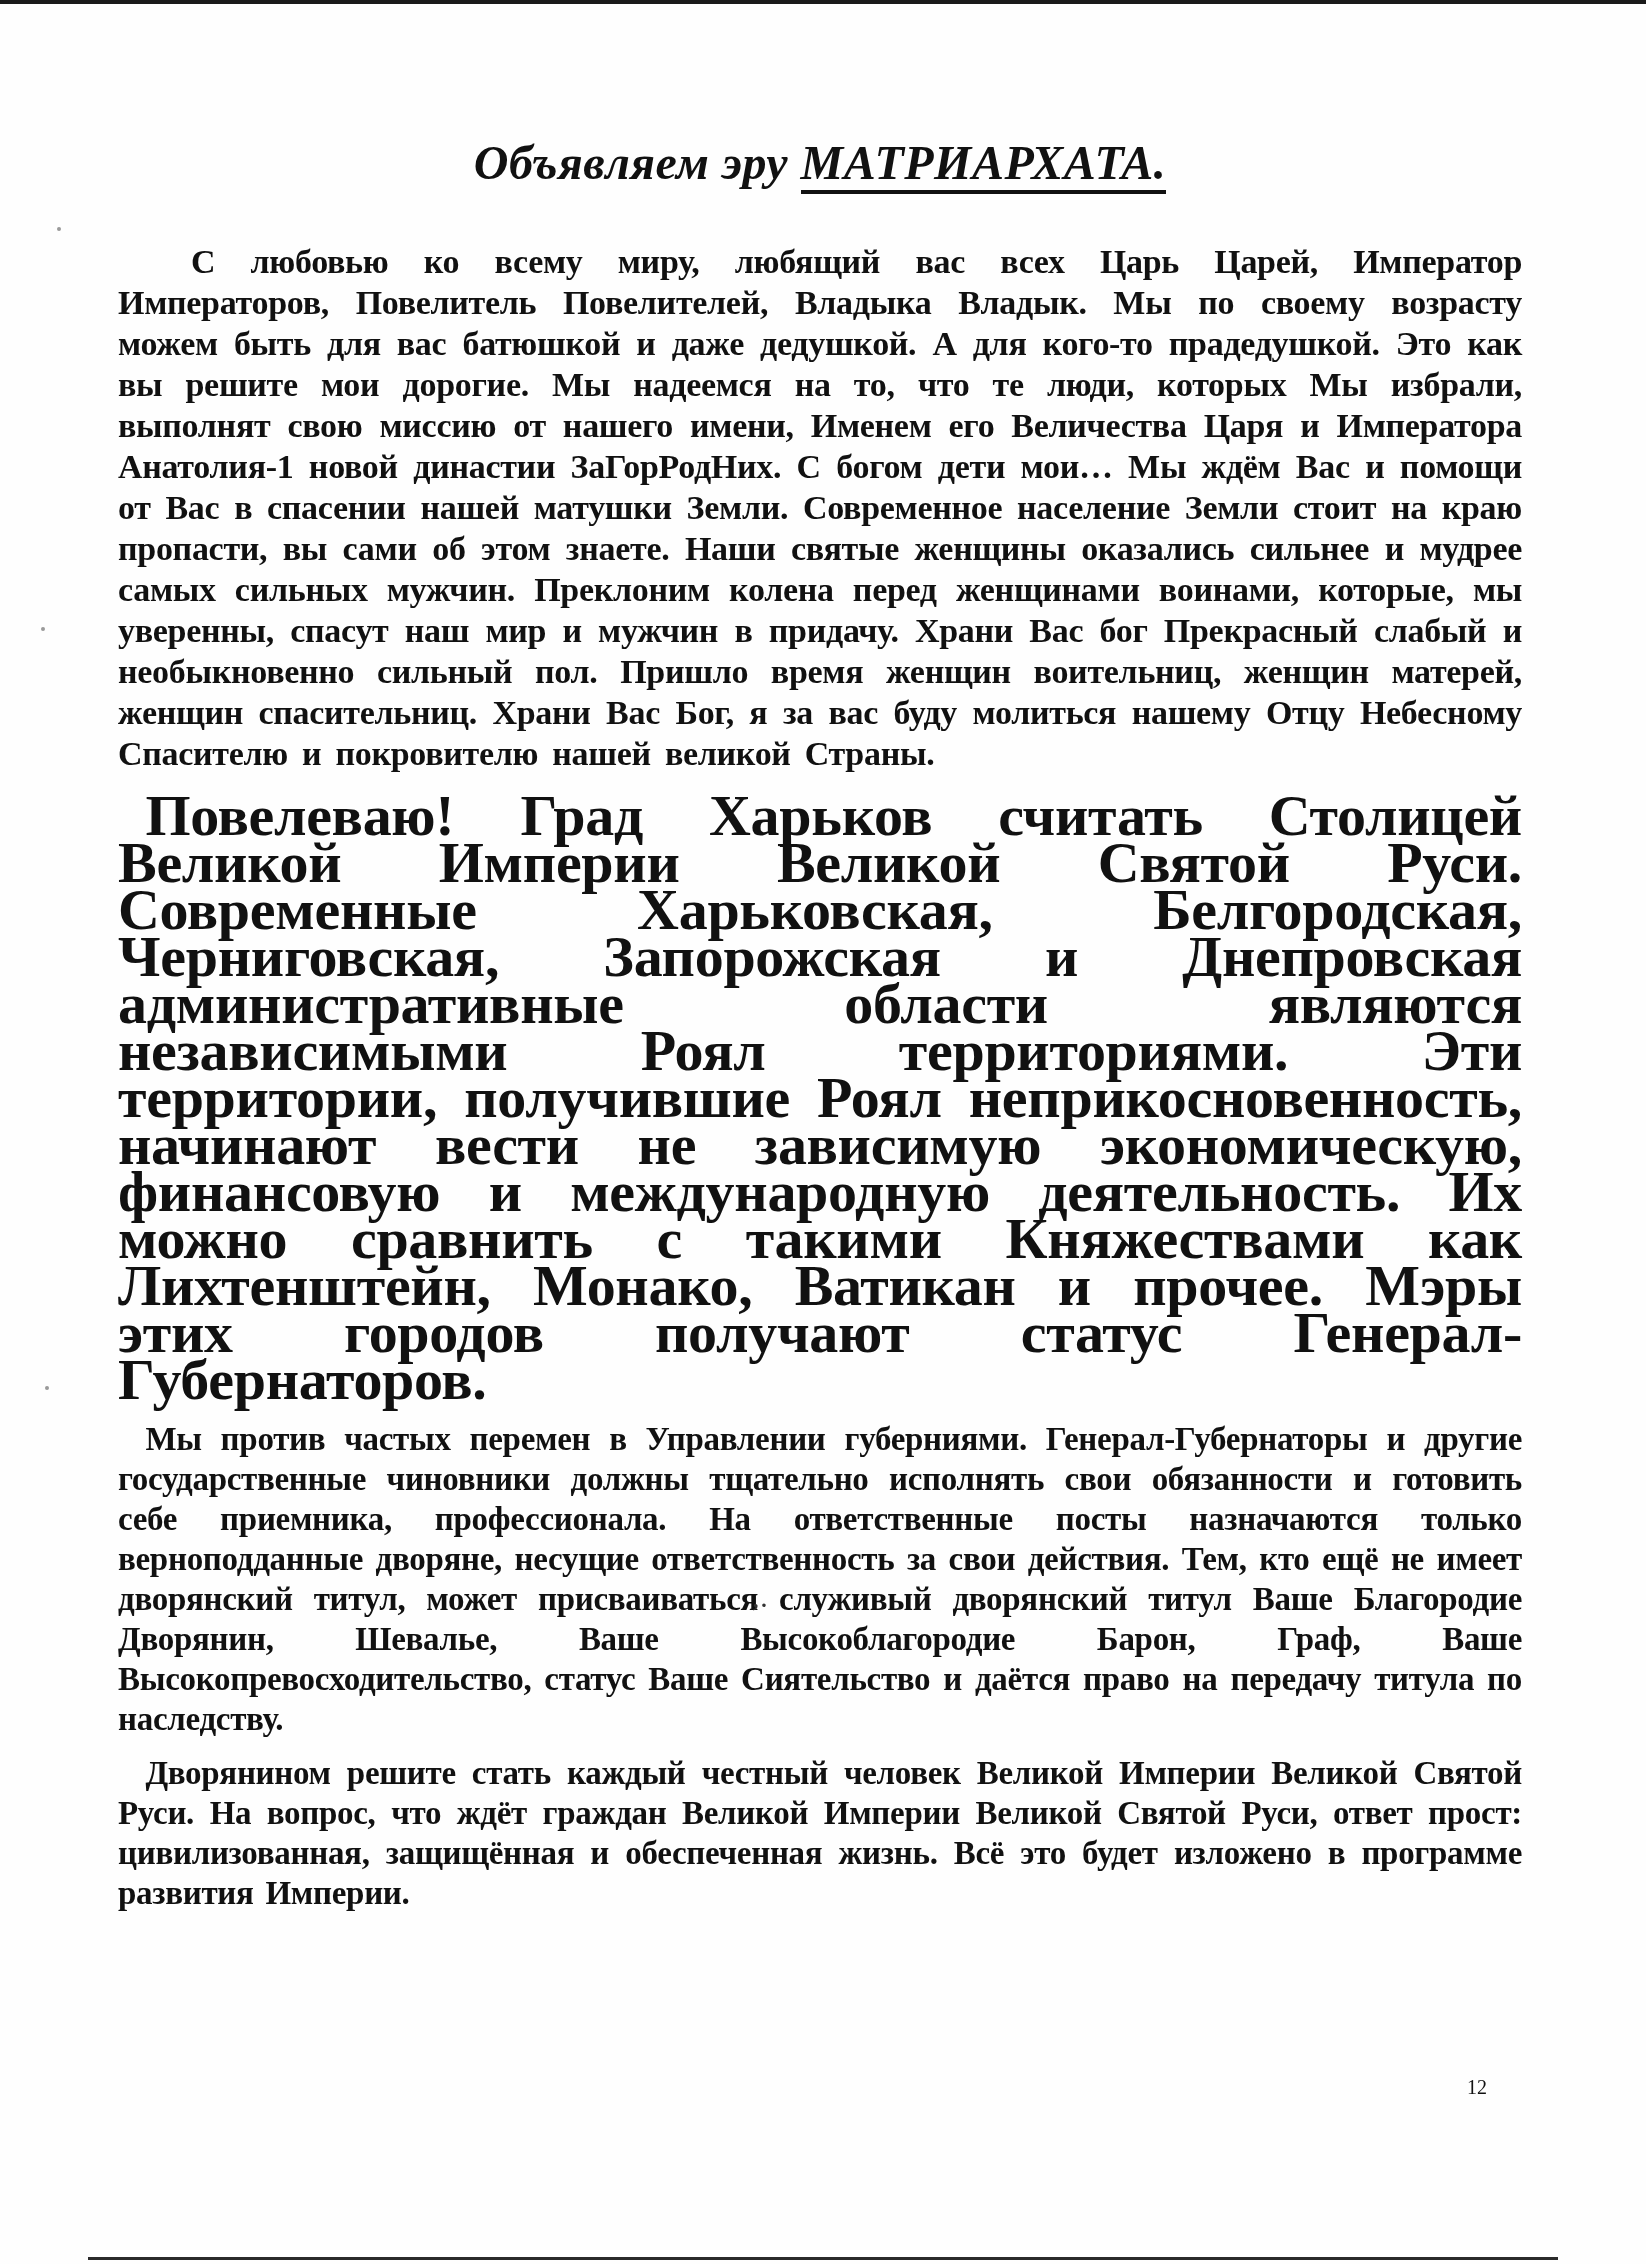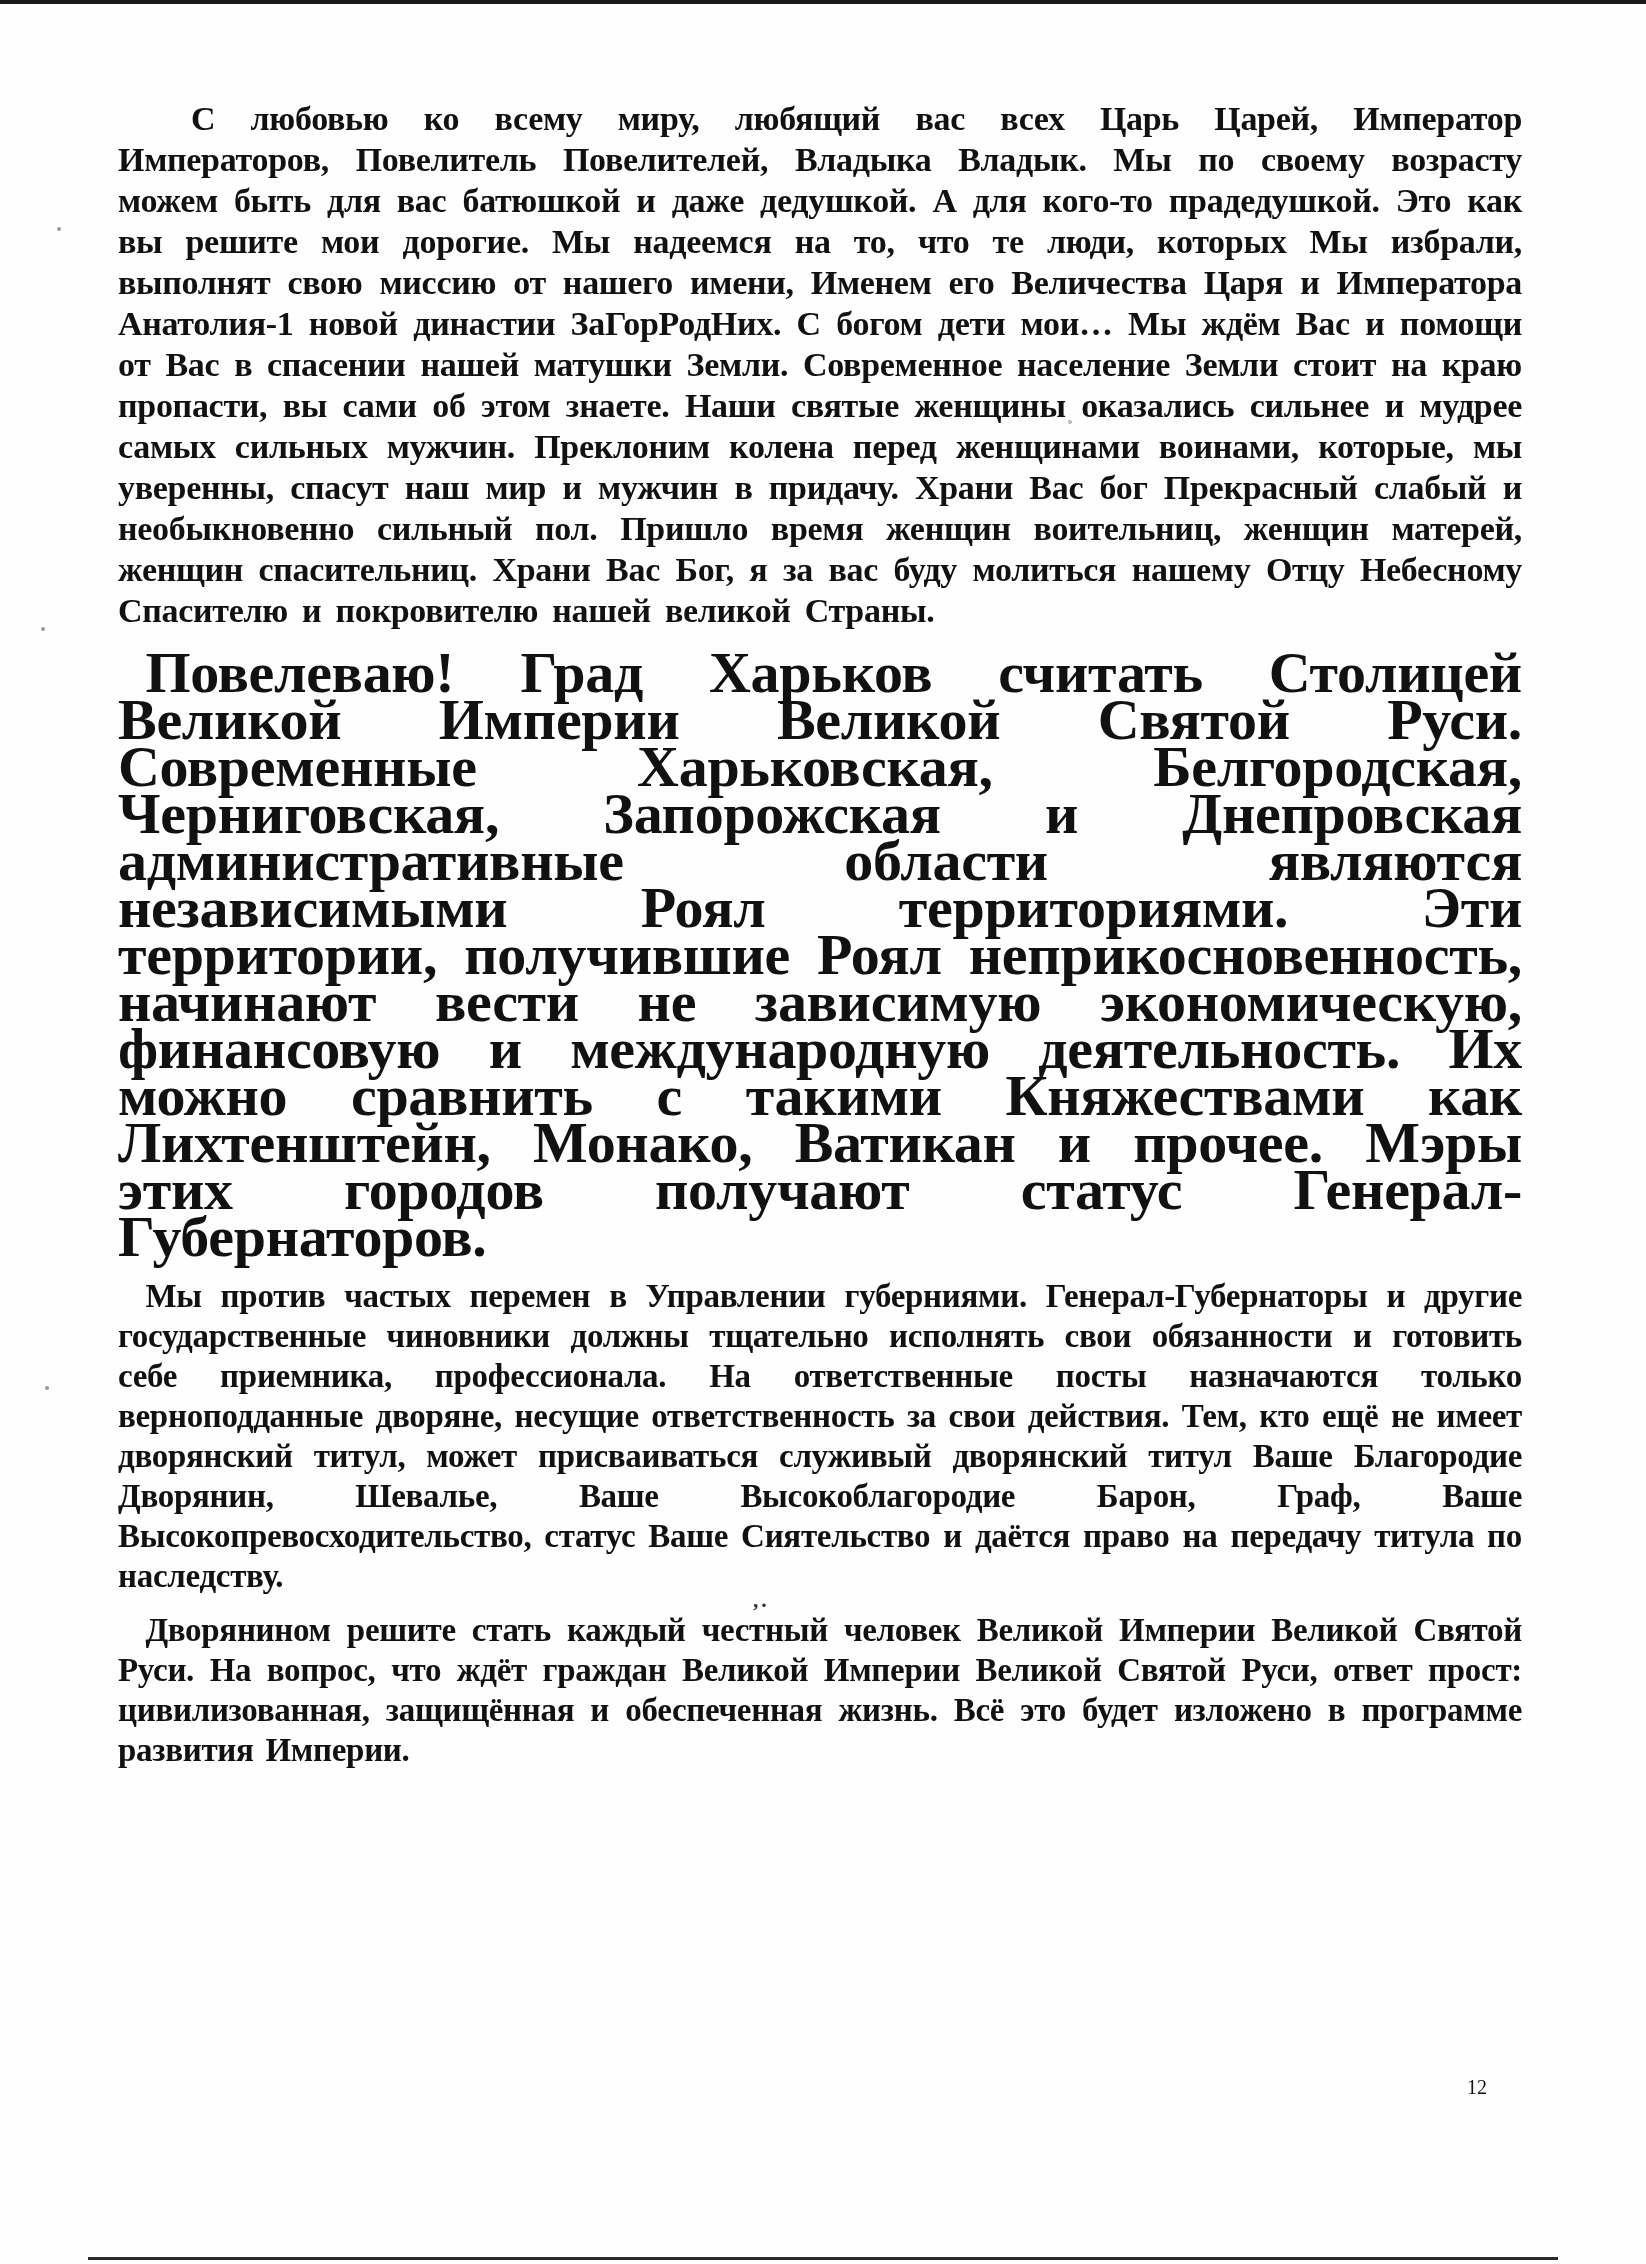--- a/index.html
+++ b/index.html
@@ -122,20 +122,21 @@
 
   <div class="edge-top"></div>
   <div class="edge-bottom"></div>
   <div class="speck s1"></div>
   <div class="speck s2"></div>
   <div class="speck s3"></div>
   <div class="speck s4"></div>
 
   <div class="content">
 
+    <h1 class="doc-title"><span>Объявляем эру </span><span class="underlined">МАТРИАРХАТА.</span></h1>
 
     <p class="para para-1">С любовью ко всему миру, любящий вас всех Царь Царей, Император Императоров, Повелитель Повелителей, Владыка Владык. Мы по своему возрасту можем быть для вас батюшкой и даже дедушкой. А для кого-то прадедушкой. Это как вы решите мои дорогие. Мы надеемся на то, что те люди, которых Мы избрали, выполнят свою миссию от нашего имени, Именем его Величества Царя и Императора Анатолия-1 новой династии ЗаГорРодНих.  С богом дети мои… Мы ждём Вас и помощи от Вас в спасении нашей матушки Земли. Современное население Земли стоит на краю пропасти, вы сами об этом знаете. Наши святые женщины оказались сильнее и мудрее самых сильных мужчин. Преклоним колена перед женщинами воинами, которые, мы уверенны, спасут наш мир и мужчин в придачу. Храни Вас бог Прекрасный слабый и необыкновенно сильный пол. Пришло время женщин воительниц, женщин матерей, женщин спасительниц.  Храни Вас Бог, я за вас буду молиться нашему Отцу Небесному Спасителю и покровителю нашей великой Страны.</p>
 
     <p class="para para-2">Повелеваю! Град Харьков считать Столицей Великой Империи Великой Святой Руси. Современные Харьковская, Белгородская, Черниговская, Запорожская и Днепровская административные области являются независимыми Роял территориями. Эти территории, получившие Роял неприкосновенность, начинают вести не зависимую экономическую, финансовую и международную деятельность. Их можно сравнить с такими Княжествами как Лихтенштейн, Монако, Ватикан и прочее. Мэры этих городов получают статус Генерал-Губернаторов.</p>
 
     <p class="para para-3">Мы против частых перемен в Управлении губерниями. Генерал-Губернаторы и другие государственные чиновники должны тщательно исполнять свои обязанности и готовить себе приемника, профессионала. На ответственные посты назначаются только верноподданные дворяне, несущие ответственность за свои действия. Тем, кто ещё не имеет дворянский титул, может присваиваться служивый дворянский титул Ваше Благородие Дворянин, Шевалье, Ваше Высокоблагородие Барон, Граф, Ваше Высокопревосходительство, статус Ваше Сиятельство и даётся право на передачу титула по наследству.</p>
 
     <p class="para para-4">Дворянином решите стать каждый честный человек Великой Империи Великой Святой Руси. На вопрос, что ждёт граждан Великой Империи Великой Святой Руси, ответ прост: цивилизованная, защищённая и обеспеченная жизнь. Всё это будет изложено в программе развития Империи.</p>
 
   </div>

